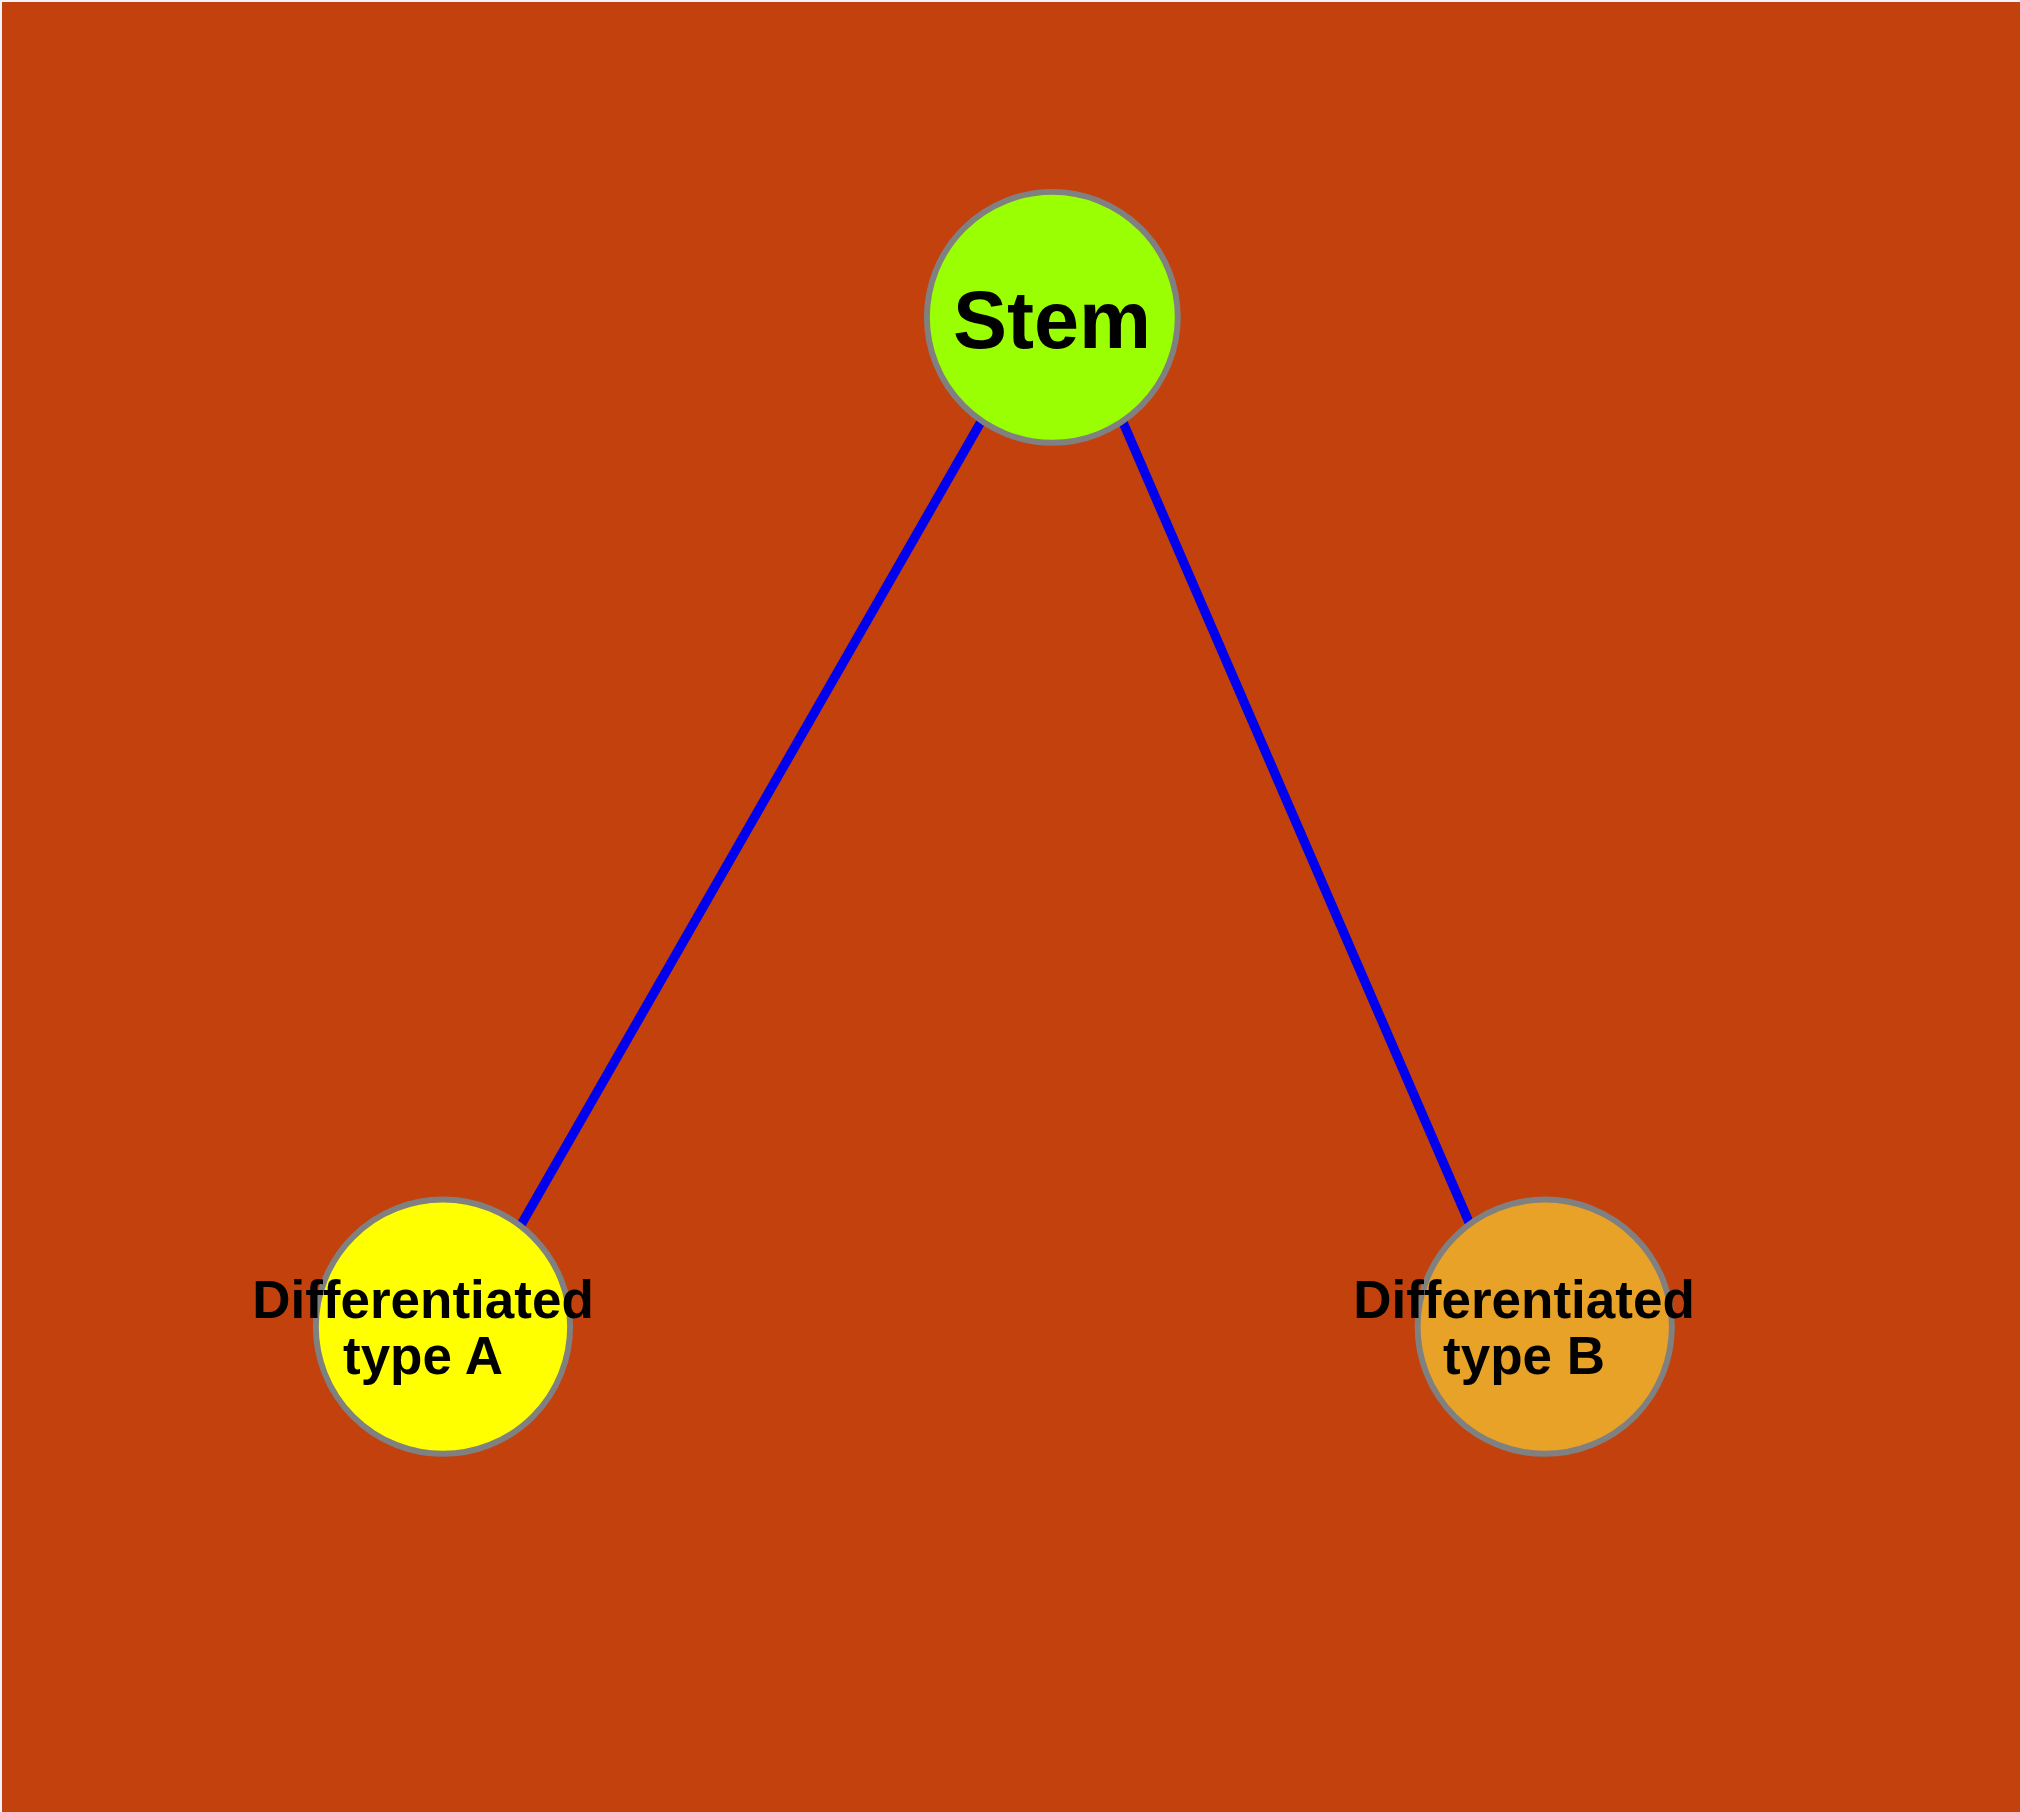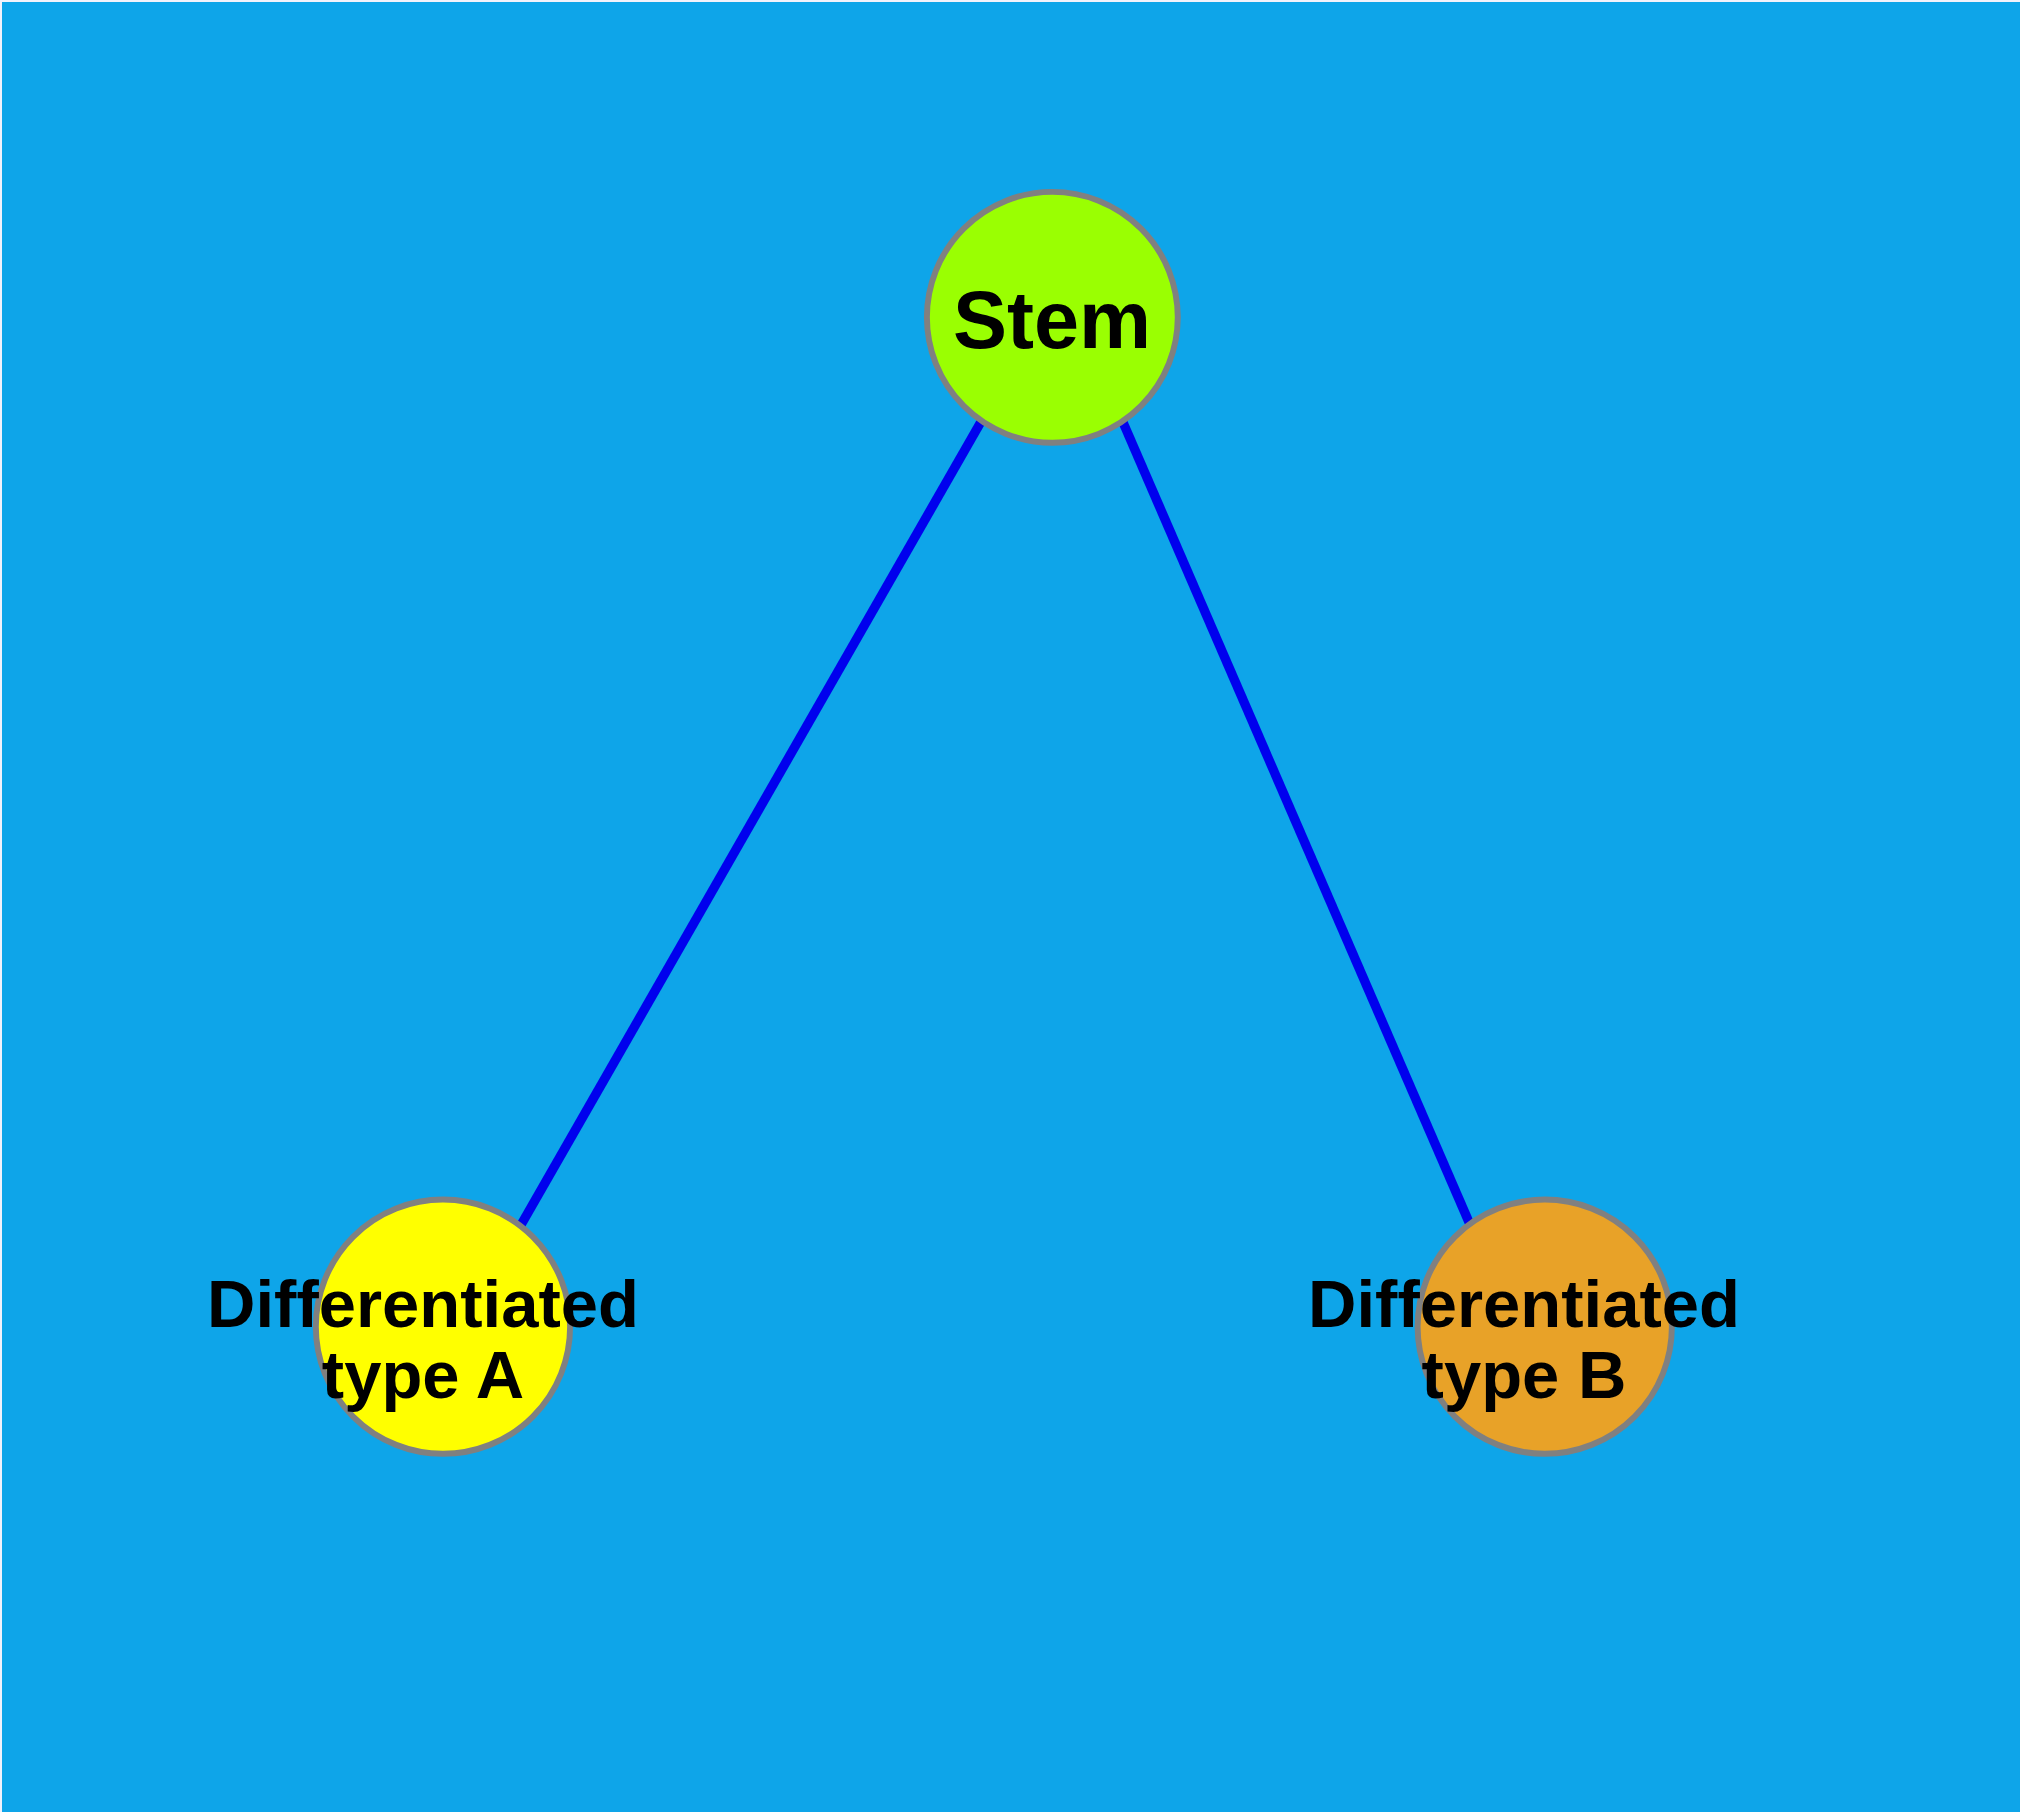--- a/index.html
+++ b/index.html
@@ -4,21 +4,21 @@
 <style>
   html, body {
     margin: 0;
     padding: 0;
     background: #ffffff;
   }
   #canvas {
     position: relative;
     width: 2021px;
     height: 1812px;
-    background: #0ea5e9;
+    background: #c2410c;
     border-top: 2.5px solid #f2f2fb;
     border-left: 2.5px solid #f2f2fb;
     box-sizing: border-box;
     overflow: hidden;
     font-family: "Liberation Sans", "DejaVu Sans", sans-serif;
   }
   #graph-svg {
     position: absolute;
     left: 0;
     top: 0;
@@ -33,22 +33,21 @@
     color: #000000;
     white-space: pre;
     line-height: 1.06;
     pointer-events: none;
     transform: translate(-50%, -50%);
   }
   .label-stem {
     font-size: 81px;
   }
   .label-two-line {
-    font-size: 67px;
-    margin-top: 11px;
+    font-size: 53px;
   }
 </style>
 </head>
 <body>
 
 <div id="canvas">
 
   <svg id="graph-svg" viewBox="0 0 2384 2138">
 
     <g>

